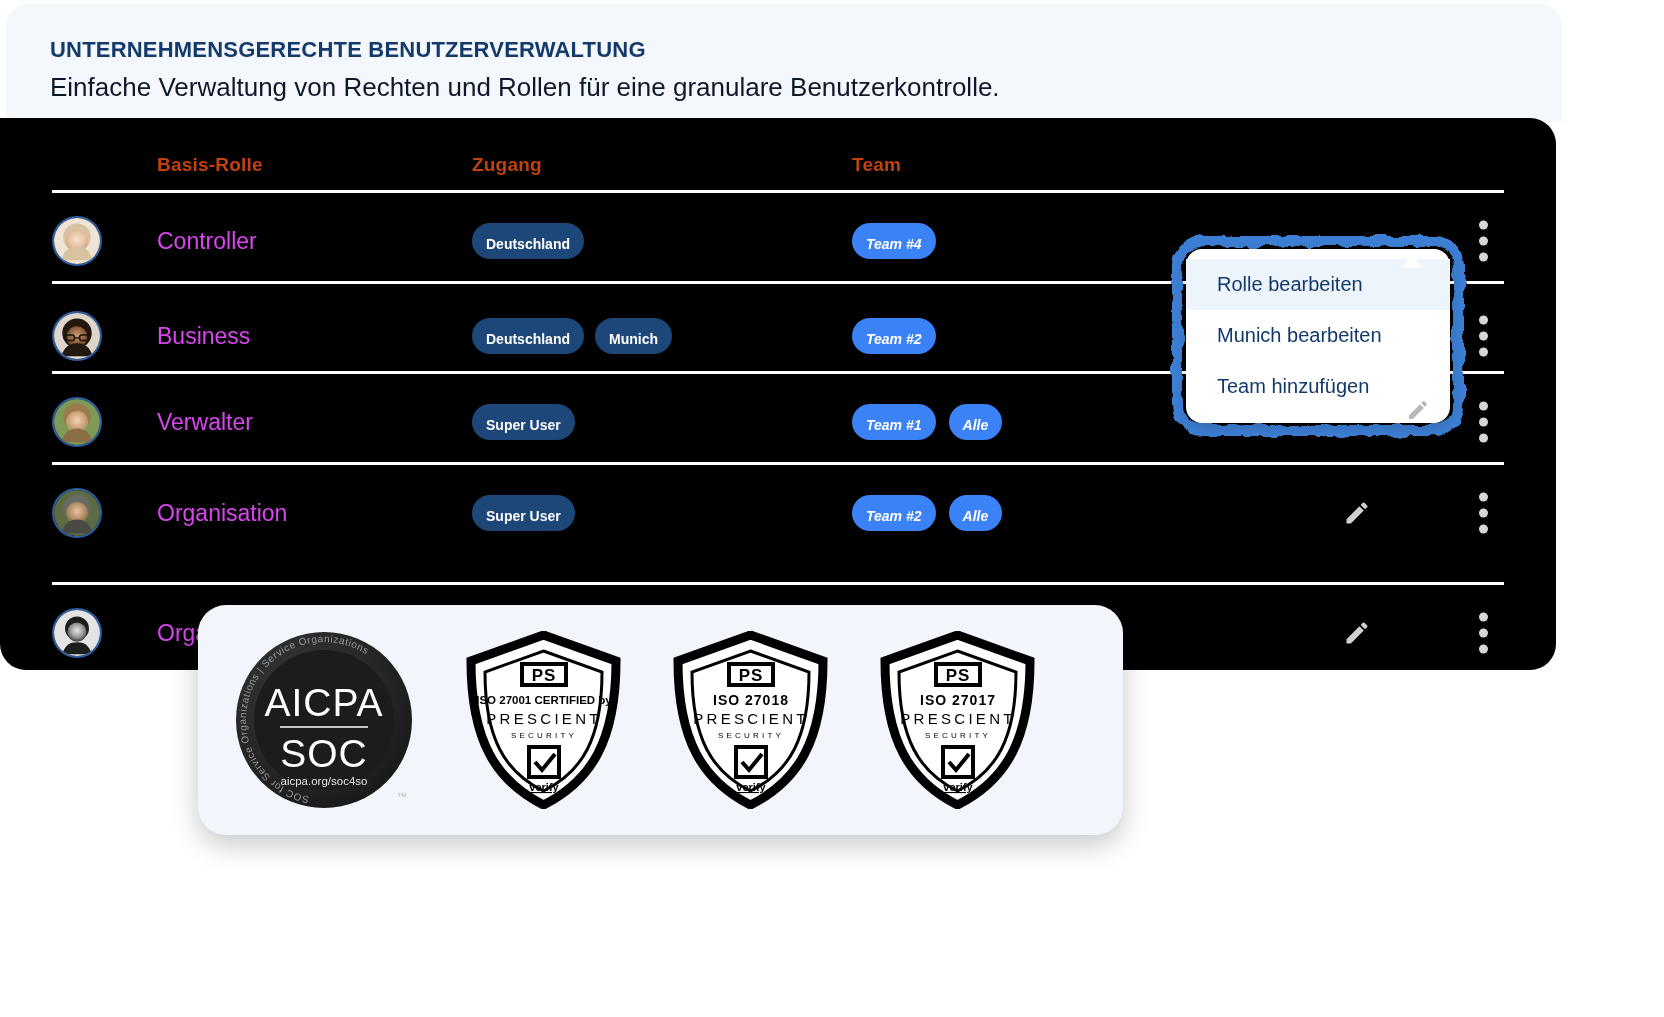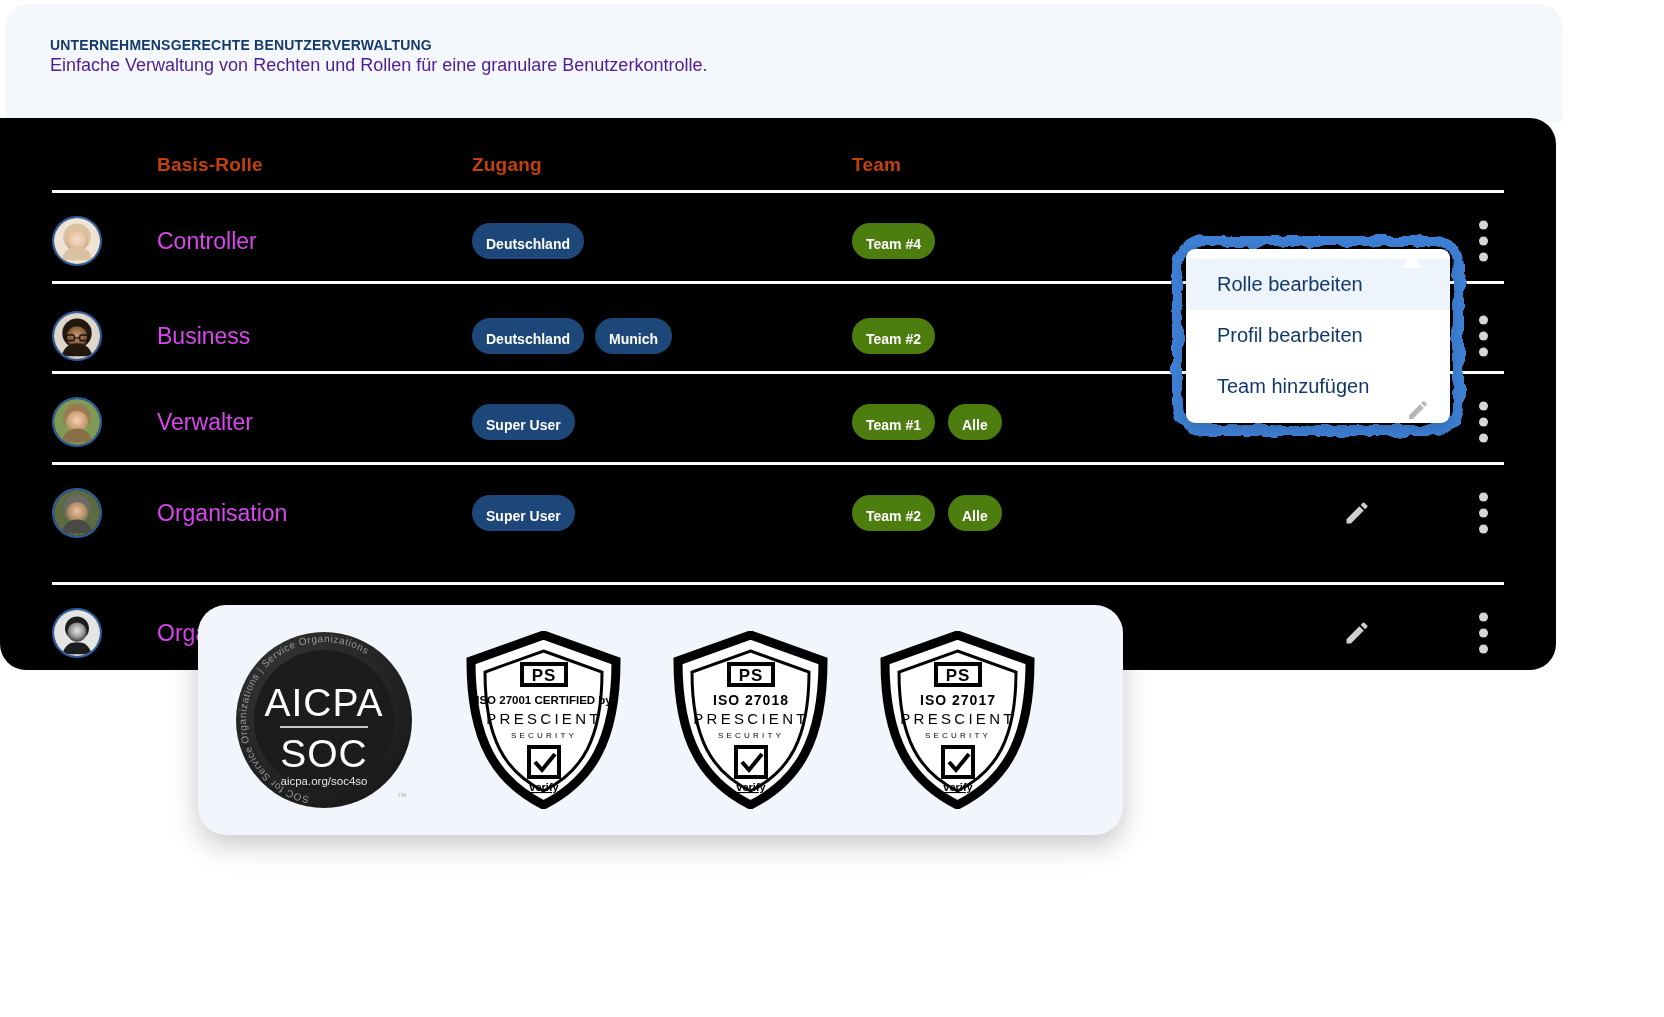--- a/index.html
+++ b/index.html
@@ -13,27 +13,27 @@
 
   
   .header-card {
     position: absolute;
     left: 6px; top: 4px; width: 1556px; height: 118px;
     background: #f4f8fd;
     border-radius: 22px 22px 0 0;
     padding: 34px 0 0 44px;
   }
   .header-title {
-    font-size: 14px; font-weight: 700; letter-spacing: .2px;
+    font-size: 22px; font-weight: 700; letter-spacing: .2px;
     color: #133a6b; text-transform: uppercase;
     line-height: 1.1;
   }
   .header-sub {
-    margin-top: 2px;
-    font-size: 18px; color: #4c1d95; font-weight: 400;
+    margin-top: 10px;
+    font-size: 26px; color: #0f172a; font-weight: 400;
   }
 
   
   .dark-panel {
     position: absolute;
     left: 0px; top: 118px; width: 1556px; height: 552px;
     background: #000000;
     border-radius: 0 26px 26px 26px;
     overflow: hidden;
   }
@@ -77,21 +77,21 @@
   .cell-team {
     position: absolute; left: 852px; top: 50%; transform: translateY(-50%);
     display: flex; gap: 13px; align-items: center;
   }
   .pill {
     display: inline-block; border-radius: 999px;
     font-size: 14px; font-weight: 700; color: #ffffff;
     padding: 14px 14px 8px; white-space: nowrap; line-height: 1;
   }
   .pill.blue { background: #1d4778; }
-  .pill.gray { background: #4d7c0f; }
+  .pill.gray { background: #3b82f6; font-style: italic; }
 
   .pencil-icon {
     position: absolute; right: 185px; top: 50%; transform: translateY(-50%);
     width: 28px; height: 28px;
   }
   .dots-icon {
     position: absolute; right: 68px; top: 50%; transform: translateY(-50%);
     display: flex; flex-direction: column; gap: 7px; align-items: center;
   }
   .dots-icon i {
@@ -106,21 +106,21 @@
   }
   .dropdown-highlight {
     position: absolute; inset: 0;
     border: 11px solid #3d7fd4;
     border-radius: 30px;
     filter: url(#rough);
   }
   .dropdown {
     position: absolute; left: 14px; top: 13px; width: 264px; height: 174px;
     background: #ffffff;
-    border-radius: 9px;
+    border-radius: 16px;
     padding: 10px 0;
     box-shadow: 0 4px 14px rgba(0,0,0,.18);
   }
   .dd-item {
     height: 51px; display: flex; align-items: center;
     padding-left: 31px;
     font-size: 20px; color: #12396b; white-space: nowrap;
   }
   .dd-item.active { background: #eef4fb; }
   .dd-caret {
@@ -358,21 +358,21 @@
         </div>
     </div>
 
   </div>
 
   <div class="dropdown-wrap">
     <div class="dropdown-highlight"></div>
     <div class="dropdown">
       <div class="dd-caret"></div>
       <div class="dd-item active">Rolle bearbeiten</div>
-      <div class="dd-item">Profil bearbeiten</div>
+      <div class="dd-item">Munich bearbeiten</div>
       <div class="dd-item">Team hinzufügen</div>
       <span class="dd-pencil">
         <svg viewBox="0 0 24 24" fill="#b7b7b7">
             <path d="M3 17.25V21h3.75L17.81 9.94l-3.75-3.75L3 17.25zM20.71 7.04a1 1 0 000-1.41l-2.34-2.34a1 1 0 00-1.41 0l-1.83 1.83 3.75 3.75 1.83-1.83z"></path>
           </svg>
       </span>
     </div>
   </div>
 
   <div class="cert-card">

